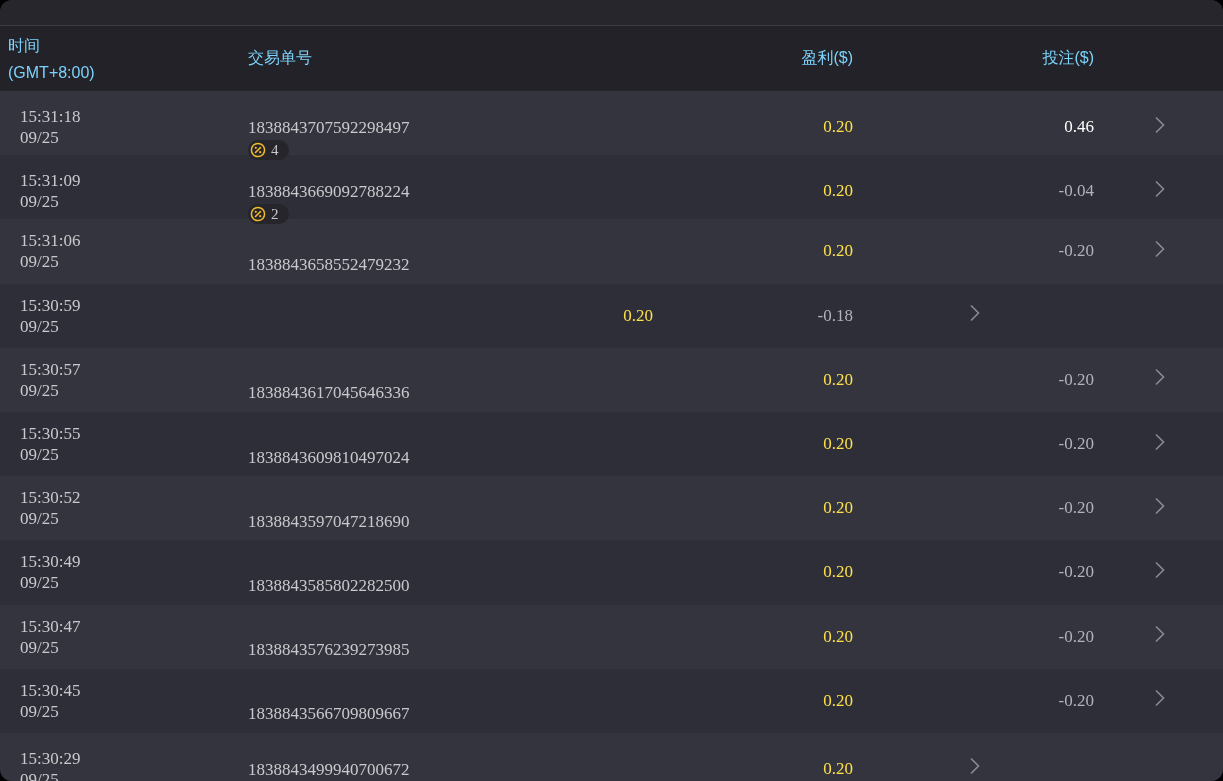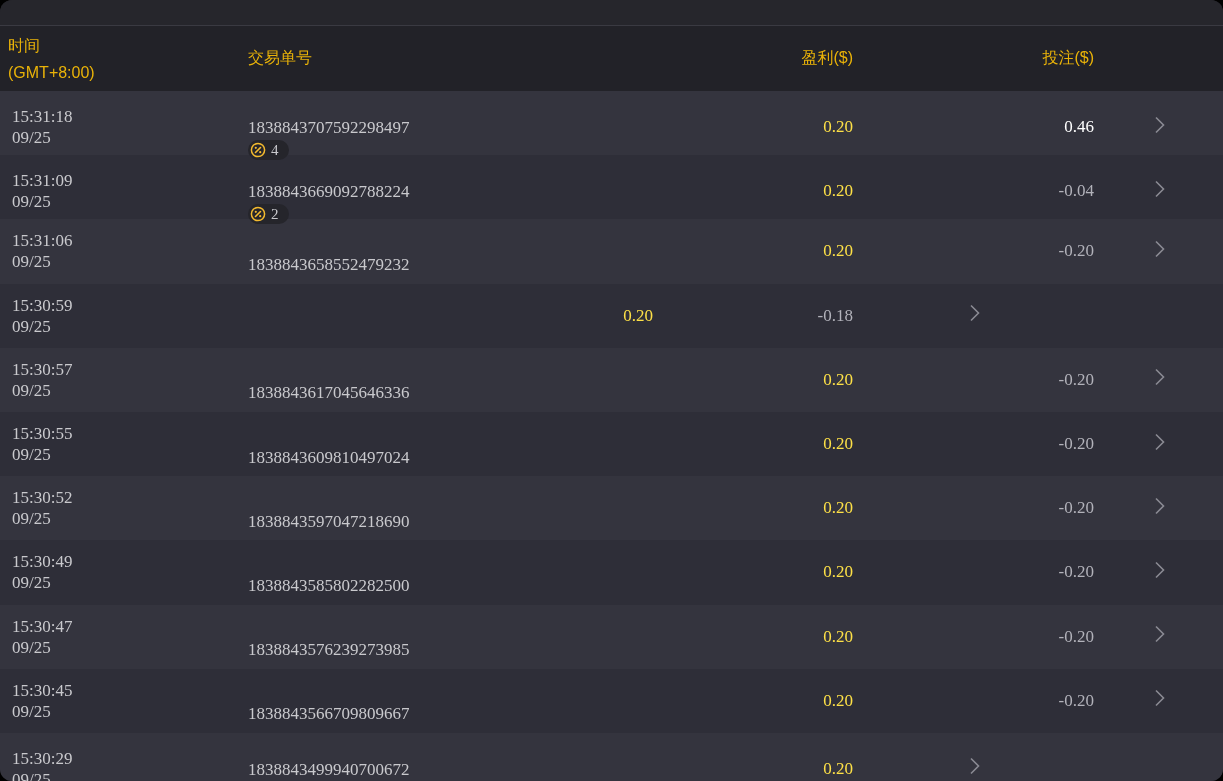--- a/index.html
+++ b/index.html
@@ -4,34 +4,34 @@
 <style>
   html,body{margin:0;padding:0;background:#000;}
   .card{
     position:relative;width:1223px;height:781px;background:#222228;
     border-radius:12px;overflow:hidden;
     font-family:"Liberation Sans",sans-serif;
   }
   .topbar{height:25px;background:#26262c;border-bottom:1px solid #3a3a42;}
   .thead{
     display:grid;grid-template-columns:248px 1fr 200px 241px 129px;
-    height:65px;background:#222228;color:#eab308;font-size:16px;
+    height:65px;background:#222228;color:#7dd3fc;font-size:16px;
     align-items:center;
   }
   .thead .c-time{padding-left:8px;line-height:27px;align-self:start;padding-top:6px;}
   .c-right{text-align:right;}
   .rows{}
   .row{
     display:grid;grid-template-columns:248px 1fr 200px 241px 129px;
     height:64.2px;align-items:center;
     font-family:"Liberation Serif",serif;font-size:17px;color:#c9c9cd;
   }
   .row:nth-child(odd){background:#34343e;}
   .row:nth-child(even){background:#2e2e38;}
-  .cell-time{padding-left:12px;line-height:21px;}
+  .cell-time{padding-left:20px;line-height:21px;}
   .cell-order{line-height:21px;margin-top:26px;}
   .badge{
     display:inline-flex;align-items:center;gap:5px;
     background:#25252b;border-radius:10px;height:20px;padding:0 10px 0 2px;
     margin-top:2px;font-size:15px;color:#c9c9cd;
   }
   .badge svg{display:block;}
   .cell-bet{text-align:right;color:#fde047;}
   .cell-profit{text-align:right;color:#b2b2ba;padding-left:16px;}
   .cell-profit.pos{color:#ffffff;}

